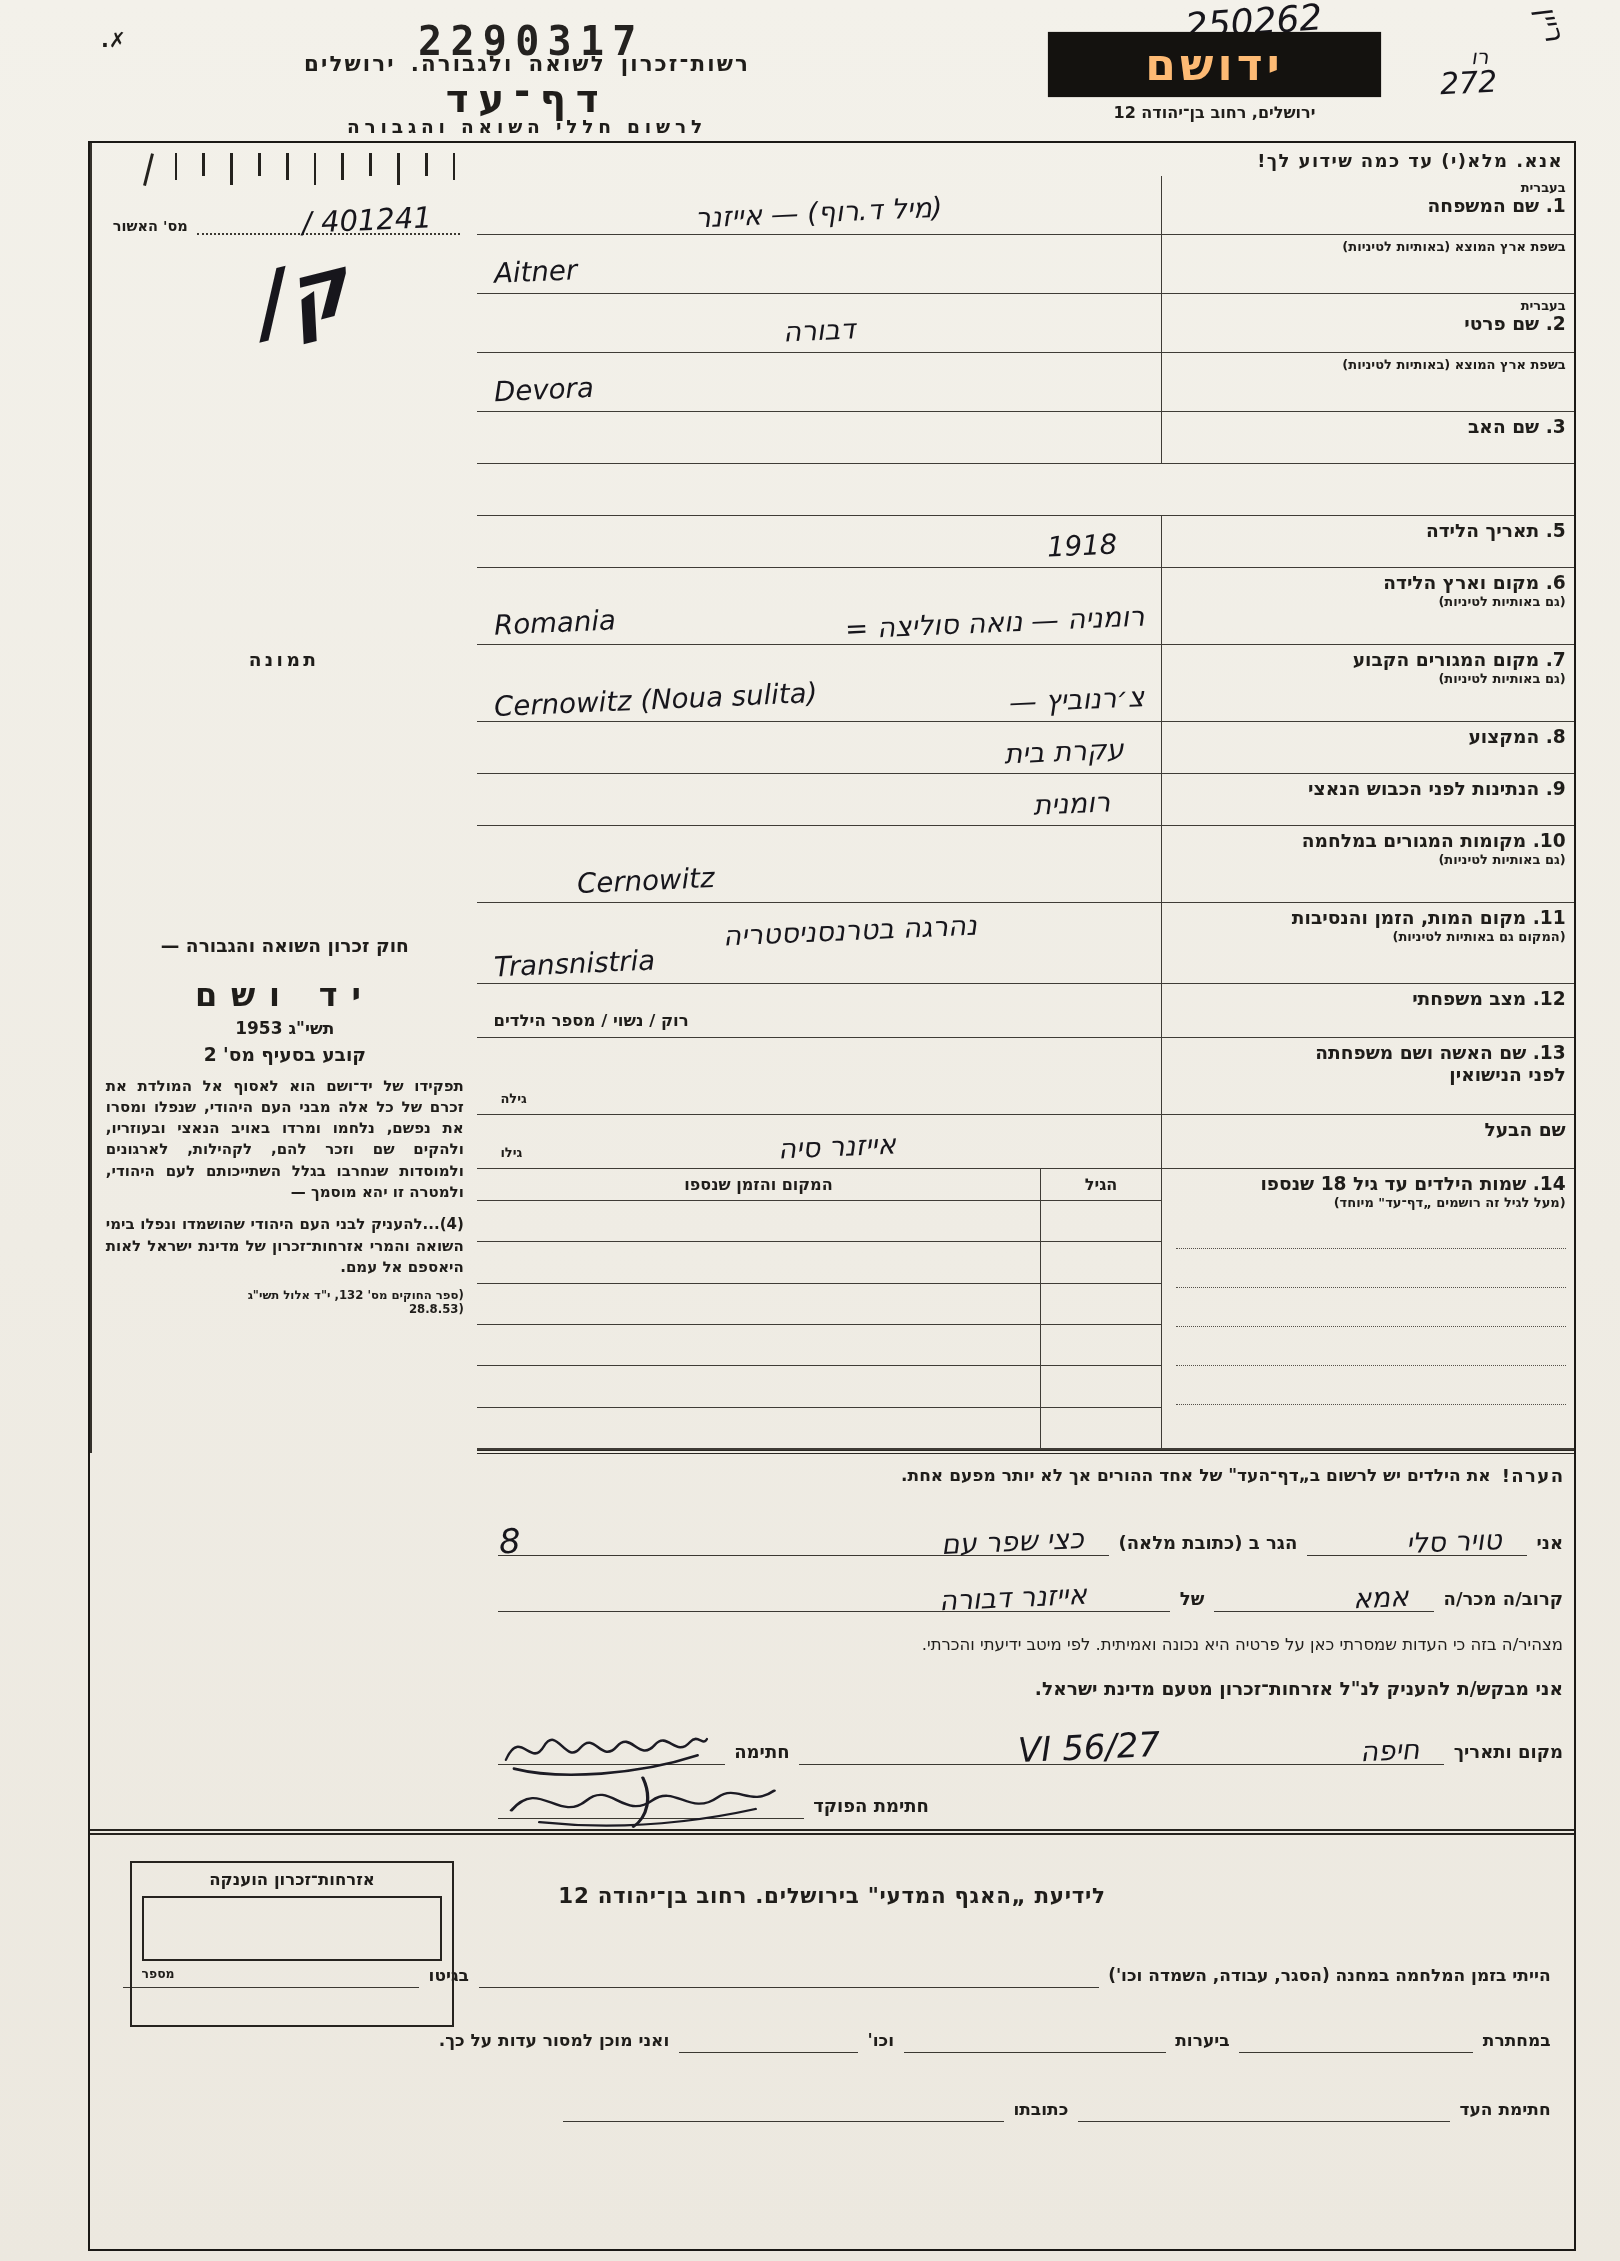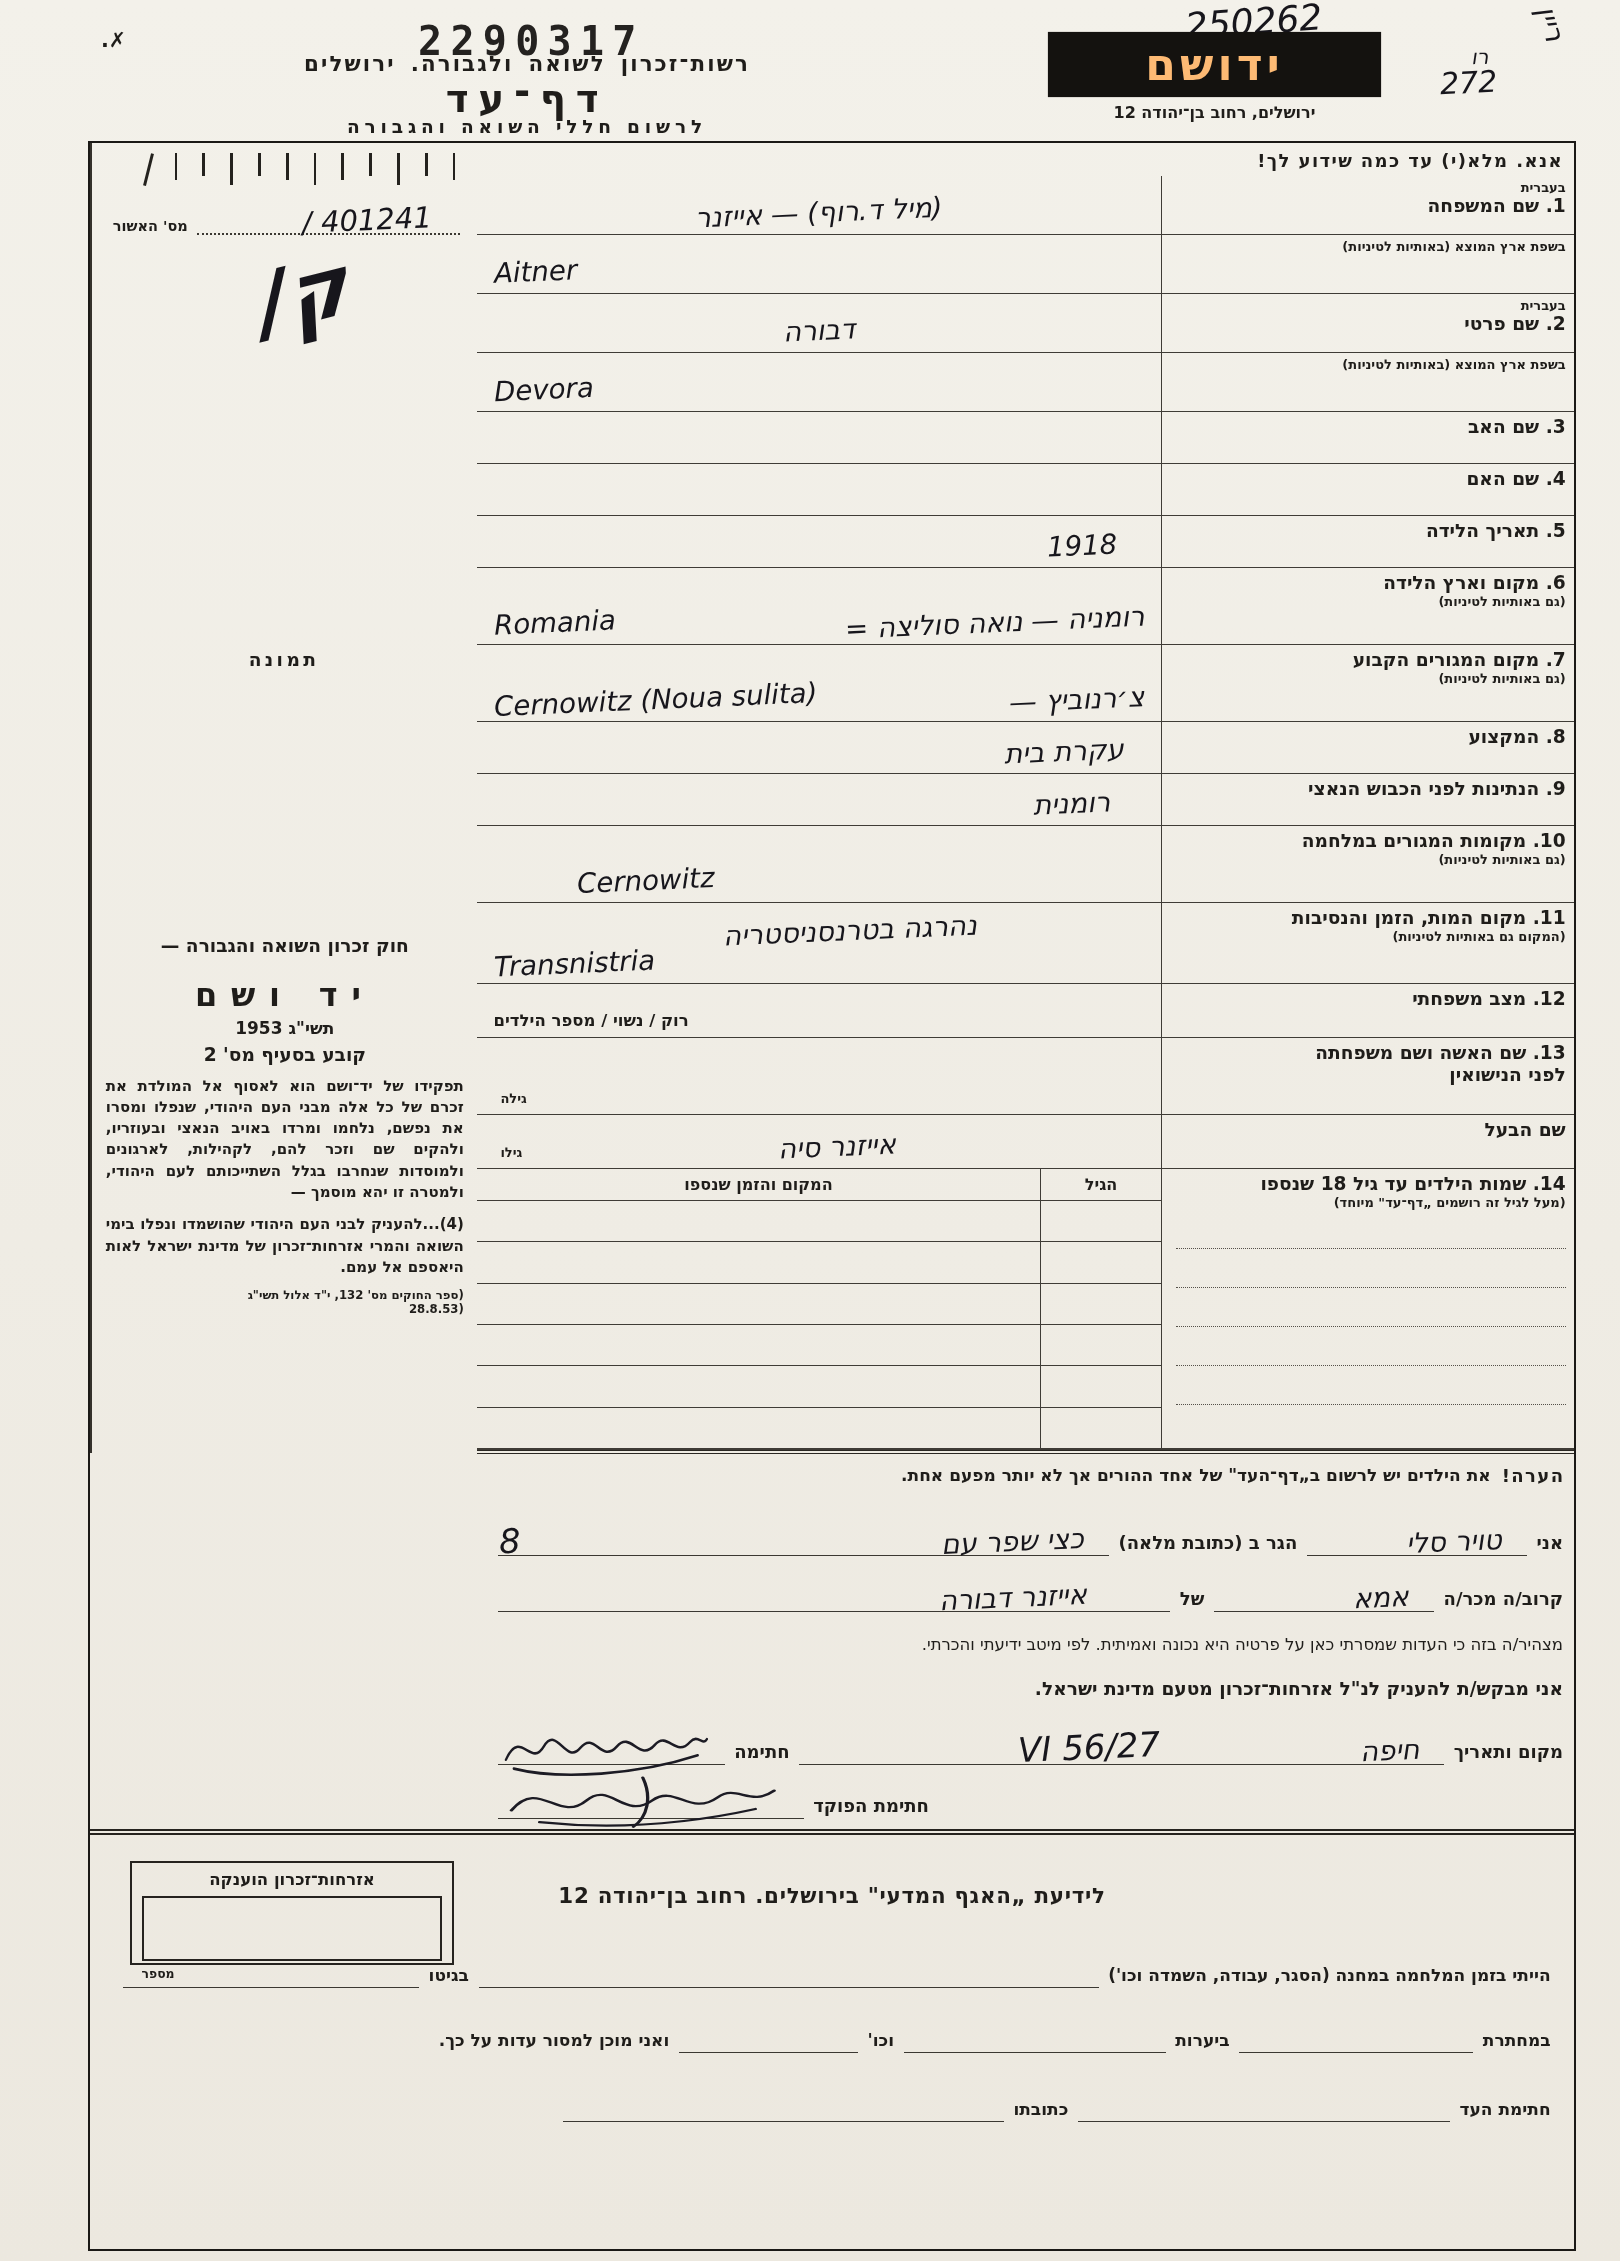--- a/index.html
+++ b/index.html
@@ -117,21 +117,21 @@
   .spacer { flex:0 0 auto; }
 
   
   .bottom-rule { position:absolute; left:0; right:0; top:1686px; border-top:6.2px double #26231f; }
   .bottom-sec { position:absolute; left:0; right:0; top:1696px; bottom:0; }
   .btitle { margin-top:44px; text-align:center; font-size:21.4px; font-weight:bold; letter-spacing:0.7px; }
   .brow { display:flex; align-items:flex-end; padding:0 23.4px; }
   .brow .lb { font-size:17px; font-weight:bold; padding-bottom:2.8px; white-space:nowrap; }
   .brow .blank { height:26px; }
 
-  .membox { position:absolute; left:40px; top:1718px; width:324px; height:104px; border:2.1px solid #26231f; padding:6.9px 9.6px; }
+  .membox { position:absolute; left:40px; top:1718px; width:324px; height:166px; border:2.1px solid #26231f; padding:6.9px 9.6px; }
   .membox .ttl { text-align:center; font-size:16.5px; font-weight:bold; }
   .membox .inner { margin-top:6.9px; height:65px; border:2.1px solid #26231f; }
   .membox .num { margin-top:5.5px; font-size:12.4px; font-weight:bold; text-align:left; }
 </style>
 </head>
 <body>
 
 <div class="page">
 
   <div class="abs corner-x">✗.</div>
@@ -225,23 +225,20 @@
         </div>
       </div>
 
       <div class="frow" style="height:52px">
         <div class="flabel">
             <div class="lblmain">3. שם האב</div>
           </div>
         <div class="finput"></div>
       </div>
       <div class="frow" style="height:52px">
-        <div class="flabel">
-            <div class="lblmain">4. שם האם</div>
-          </div>
         <div class="finput"></div>
       </div>
       <div class="frow" style="height:52px">
         <div class="flabel">
             <div class="lblmain">5. תאריך הלידה</div>
           </div>
         <div class="finput al-r">
           <span class="hw hw-lg" style="margin-right:27.6px">1918</span>
         </div>
       </div>

